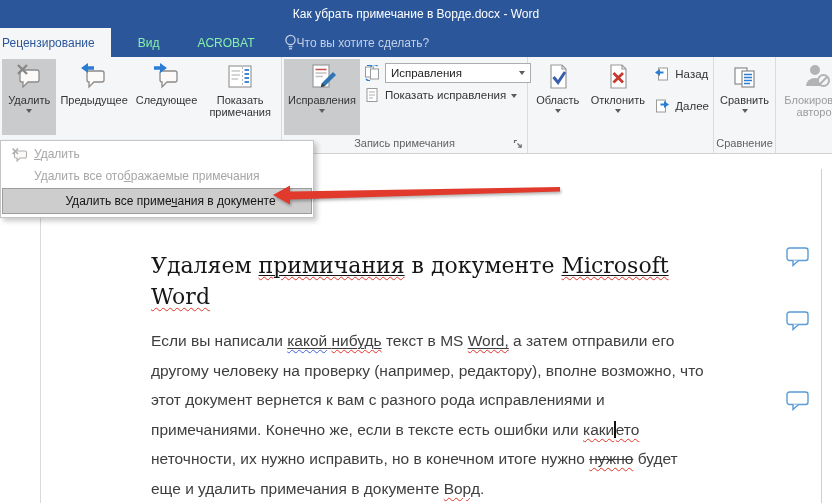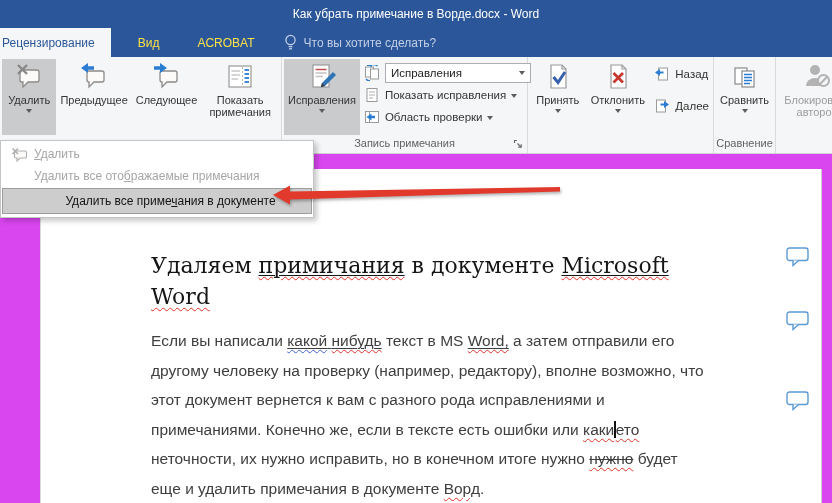--- a/index.html
+++ b/index.html
@@ -5,23 +5,23 @@
   html,body{margin:0;padding:0;}
   body{width:832px;height:503px;overflow:hidden;font-family:"Liberation Sans",sans-serif;background:#e7e7e7;position:relative;}
   .stage{position:absolute;inset:0;overflow:hidden;}
 
   
   .titlebar{position:absolute;left:0;top:0;width:832px;height:28px;background:#2b579a;color:#ffffff;
     display:flex;align-items:center;justify-content:center;font-size:12px;}
 
   
   .tabrow{position:absolute;left:0;top:28px;width:832px;height:29px;background:#2b579a;display:flex;align-items:stretch;}
-  .tab{display:flex;align-items:center;padding:0 15px;font-size:12px;color:#fde047;cursor:default;white-space:nowrap;}
+  .tab{display:flex;align-items:center;padding:0 15px;font-size:12px;color:#86efac;cursor:default;white-space:nowrap;}
   .tab.active{background:#f5f6f7;color:#2b579a;margin-left:-14px;padding:0 16px;}
-  .tellme{display:flex;align-items:center;gap:7px;margin-left:14px;font-size:12px;color:#c3cfe6;}
+  .tellme{display:flex;align-items:center;margin-left:14px;font-size:12px;color:#c3cfe6;}
 
   
   .ribbon{position:absolute;left:0;top:57px;width:832px;height:96px;background:#f5f6f7;border-bottom:1px solid #d0d1d3;display:flex;}
   .rgroup{display:flex;flex-direction:column;border-right:1px solid #dadbdd;box-sizing:border-box;flex:0 0 auto;}
   .rg-content{flex:1;display:flex;align-items:stretch;padding:2px 2px 0 2px;}
   .rg-label{height:18px;line-height:16px;text-align:center;font-size:11px;color:#626262;position:relative;white-space:nowrap;}
   .bigbtn{display:flex;flex-direction:column;align-items:center;justify-content:flex-start;padding:3px 4px 0 4px;
     font-size:11px;color:#343434;text-align:center;line-height:12px;cursor:default;}
   .bigbtn .lbl{margin-top:2px;white-space:normal;}
   .bigbtn.toggled{background:#c9cbcc;}
@@ -37,21 +37,21 @@
   .menu{position:absolute;left:0;top:140px;width:312px;background:#ffffff;border:1px solid #c5c5c5;
     box-shadow:3px 3px 5px rgba(0,0,0,0.22);padding:2px 0;z-index:50;}
   .menu-item{height:22px;display:flex;align-items:center;font-size:12px;color:#262626;padding:0 6px;cursor:default;}
   .menu-item .mi-icon{width:24px;display:flex;justify-content:center;align-items:center;margin-right:3px;flex:0 0 24px;}
   .menu-item .mi-gutter{width:27px;flex:0 0 27px;}
   .menu-item.disabled{color:#a6a6a6;}
   .menu-item.selected{background:#cdcdcd;border:1px solid #9d9d9d;height:24px;margin:1px 1px;padding:0 5px;color:#141414;justify-content:center;}
   .key{text-decoration:underline;}
 
   
-  .canvas{position:absolute;left:0;top:154px;width:832px;height:349px;background:#d946ef;}
+  .canvas{position:absolute;left:0;top:154px;width:832px;height:349px;background:#ffffff;}
   .page{position:absolute;left:40px;top:15px;width:782px;height:334px;background:#ffffff;box-sizing:border-box;
     padding:81px 0 0 110px;border-left:1px solid #d9d9d9;border-right:1px solid #cfcfcf;}
   .page h1{margin:0;font-family:"DejaVu Serif","Liberation Serif",serif;font-weight:400;font-size:22px;line-height:31px;color:#151515;width:640px;}
   .page p{margin:14px 0 0 0;font-size:15.5px;line-height:29.5px;color:#3e3e3e;width:650px;}
   .u{text-decoration:underline;text-underline-offset:2px;text-decoration-thickness:1px;}
   .wr{text-decoration:underline;text-decoration-style:wavy;text-decoration-color:#e23327;text-underline-offset:3px;text-decoration-thickness:1px;}
   .wb{text-decoration:underline;text-decoration-style:wavy;text-decoration-color:#3f63d6;text-underline-offset:3px;text-decoration-thickness:1px;}
   .strike{text-decoration:line-through;}
   .caret{display:inline-block;width:1.5px;height:17px;background:#111;vertical-align:-3px;}
 
@@ -164,50 +164,41 @@
           <div class="optrow">
             <svg width="16" height="16" viewBox="0 0 16 16">
               <rect x="3" y="1.5" width="10" height="13" fill="#ffffff" stroke="#9a9a9a"></rect>
               <line x1="5" y1="5" x2="11" y2="5" stroke="#bdbdbd" stroke-width="1.2"></line>
               <line x1="5" y1="8" x2="11" y2="8" stroke="#bdbdbd" stroke-width="1.2"></line>
               <line x1="5" y1="11" x2="9" y2="11" stroke="#bdbdbd" stroke-width="1.2"></line>
             </svg>
             <span>Показать исправления</span>
             <span class="dropcaret" style="margin-top:1px;"></span>
           </div>
-          <div class="optrow">
-            <svg width="16" height="16" viewBox="0 0 16 16">
-              <rect x="1.5" y="2.5" width="13" height="11" fill="#ffffff" stroke="#9a9a9a"></rect>
-              <line x1="5.5" y1="3" x2="5.5" y2="13" stroke="#9a9a9a"></line>
-              <polygon points="2.5,8 7.5,4.5 7.5,6.8 11,6.8 11,9.2 7.5,9.2 7.5,11.5" fill="#2b7cd3"></polygon>
-            </svg>
-            <span>Область проверки</span>
-            <span class="dropcaret" style="margin-top:1px;"></span>
-          </div>
         </div>
       </div>
       <div class="rg-label">
         <span>Запись примечания</span>
         <svg width="10" height="10" viewBox="0 0 10 10" style="position:absolute;right:4px;bottom:4px;">
           <path d="M1.5 4 V1.5 H4" fill="none" stroke="#6b6b6b" stroke-width="1.2"></path>
           <path d="M4.5 4.5 L8 8" stroke="#6b6b6b" stroke-width="1.2"></path>
           <path d="M8.2 5.2 V8.2 H5.2" fill="none" stroke="#6b6b6b" stroke-width="1.2"></path>
         </svg>
       </div>
     </div>
 
     <div class="rgroup" style="width:186px;">
       <div class="rg-content">
         <div class="bigbtn" style="width:50px;">
           <svg width="30" height="30" viewBox="0 0 30 30">
             <path d="M8 3 h11 l4 4 v19 h-15 z" fill="#ffffff" stroke="#9a9a9a" stroke-width="1.2"></path>
             <path d="M19 3 v4 h4" fill="none" stroke="#9a9a9a" stroke-width="1.2"></path>
             <path d="M10.5 15 l4.5 5.5 L22 10" fill="none" stroke="#3a5fad" stroke-width="3"></path>
           </svg>
-          <span class="lbl">Принять</span>
+          <span class="lbl">Область</span>
           <span class="dropcaret"></span>
         </div>
         <div class="bigbtn" style="width:60px;">
           <svg width="30" height="30" viewBox="0 0 30 30">
             <path d="M8 3 h11 l4 4 v19 h-15 z" fill="#ffffff" stroke="#9a9a9a" stroke-width="1.2"></path>
             <path d="M19 3 v4 h4" fill="none" stroke="#9a9a9a" stroke-width="1.2"></path>
             <path d="M10.5 11 l9.5 9.5 M20 11 l-9.5 9.5" stroke="#c5392f" stroke-width="2.8"></path>
           </svg>
           <span class="lbl">Отклонить</span>
           <span class="dropcaret"></span>

